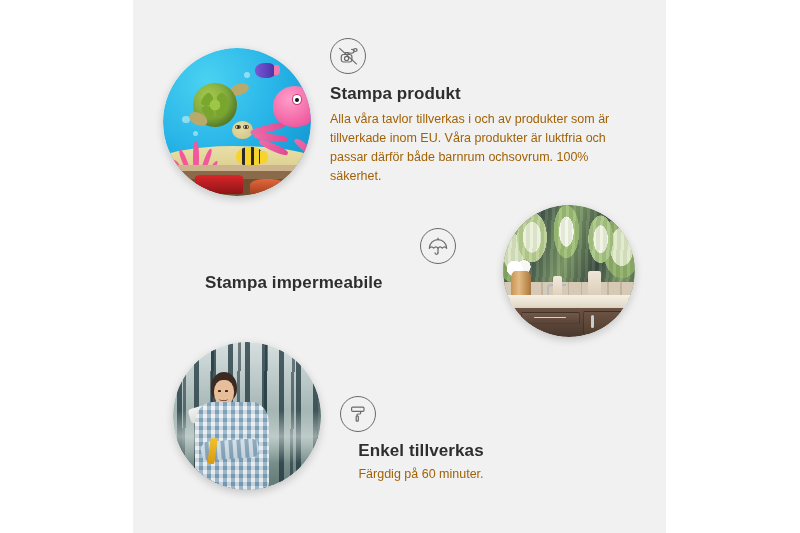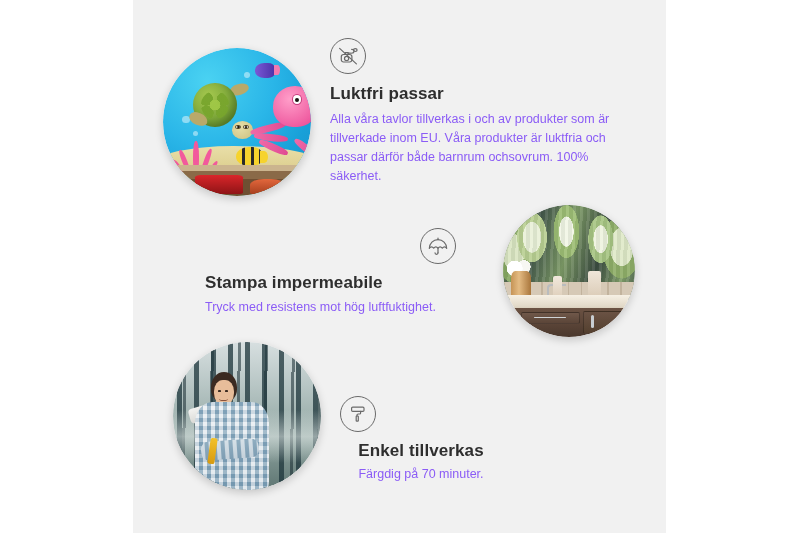--- a/index.html
+++ b/index.html
@@ -304,21 +304,21 @@
   .icon-wrap{
     width:36px;height:36px;border:1.4px solid #6a6a6a;border-radius:50%;
     display:flex;align-items:center;justify-content:center;box-sizing:border-box;
   }
   .icon-wrap svg{display:block;}
   .f-title{
     color:#2e2e2e;font-size:17px;font-weight:bold;letter-spacing:.1px;
     margin:0;line-height:1.25;
   }
   .f-body{
-    color:#8b5cf6;font-size:12.5px;line-height:1.5;margin:0;
+    color:#a16207;font-size:12.5px;line-height:1.5;margin:0;
   }
 
   
   .feat1{left:330px;top:38px;width:300px;text-align:left;}
   .feat1 .icon-wrap{margin:0 0 9px 0;}
   .feat1 .f-title{margin-bottom:6px;}
 
   
   .feat2{left:205px;top:228px;width:262px;text-align:left;}
   .feat2 .icon-wrap{margin:0 auto 8px auto;position:relative;left:102px;}
@@ -384,21 +384,21 @@
       <svg width="24" height="24" viewBox="0 0 24 24" fill="none" stroke="#6a6a6a" stroke-width="1.2" stroke-linecap="round" stroke-linejoin="round">
         <path d="M7.5 10.5h6.2a2.2 2.2 0 0 1 2.2 2.2v3.1a2.2 2.2 0 0 1-2.2 2.2H7.5a2.2 2.2 0 0 1-2.2-2.2v-3.1A2.2 2.2 0 0 1 7.5 10.5z"></path>
         <path d="M9.2 10.5V8.6h3V10.5"></path>
         <path d="M12.2 9.2h2.3"></path>
         <path d="M15.6 9.2c1.3 0 2.4-.8 2.4-1.9s-1-1.9-2.3-1.9"></path>
         <ellipse cx="19.3" cy="6.1" rx="1.8" ry="1.4"></ellipse>
         <circle cx="10.6" cy="14.4" r="2.1"></circle>
         <path d="M3.6 4.4 20.4 19.9"></path>
       </svg>
     </div>
-    <p class="f-title">Luktfri passar</p>
+    <p class="f-title">Stampa produkt</p>
     <p class="f-body">Alla våra tavlor tillverkas i och av produkter som är tillverkade inom EU. Våra produkter är luktfria och passar därför både barnrum ochsovrum. 100% säkerhet.</p>
   </div>
 
   <div class="photo c2">
     <div class="inner">
       <div class="mural"></div>
       <div class="backsplash"></div>
       <div class="faucet"></div>
       <div class="bottle"></div>
       <div class="bottle2"></div>
@@ -416,21 +416,20 @@
     <div class="icon-wrap">
       <svg width="24" height="24" viewBox="0 0 24 24" fill="none" stroke="#6a6a6a" stroke-width="1.2" stroke-linecap="round" stroke-linejoin="round">
         <path d="M3.4 14.2a8.6 8.6 0 0 1 17.2 0"></path>
         <path d="M3.4 14.2c1.4-1.9 2.9-1.9 4.3 0 1.4-1.9 2.9-1.9 4.3 0 1.4-1.9 2.9-1.9 4.3 0 1.4-1.9 2.9-1.9 4.3 0"></path>
         <path d="M12 14.2v4.6"></path>
         <path d="M12 18.8a1.5 1.5 0 0 1-3 0"></path>
         <path d="M12 5.6V4.1"></path>
       </svg>
     </div>
     <p class="f-title">Stampa impermeabile</p>
-    <p class="f-body">Tryck med resistens mot hög luftfuktighet.</p>
   </div>
 
   <div class="photo c3">
     <div class="inner">
       <div class="forest"></div>
       <div class="haze"></div>
       <div class="person">
         <div class="roller"></div>
         <div class="hair"></div>
         <div class="face">
@@ -447,16 +446,16 @@
 
   <div class="feat feat3">
     <div class="icon-wrap">
       <svg width="24" height="24" viewBox="0 0 24 24" fill="none" stroke="#6a6a6a" stroke-width="1.2" stroke-linecap="round" stroke-linejoin="round">
         <rect x="5.6" y="5.2" width="12.4" height="4.2" rx="1.1"></rect>
         <path d="M14.6 9.4v1.5a1.1 1.1 0 0 1-1.1 1.1h-1.4a1.1 1.1 0 0 0-1.1 1.1v.9"></path>
         <rect x="10.2" y="14" width="2.1" height="5.2" rx=".5"></rect>
       </svg>
     </div>
     <p class="f-title">Enkel tillverkas</p>
-    <p class="f-body">Färgdig på 70 minuter.</p>
+    <p class="f-body">Färgdig på 60 minuter.</p>
   </div>
 
 </div>
 
 </body></html>

